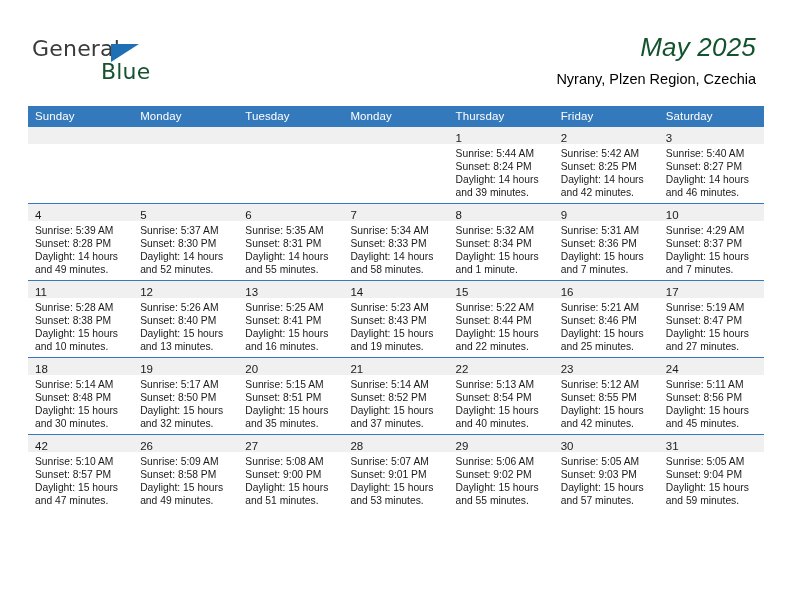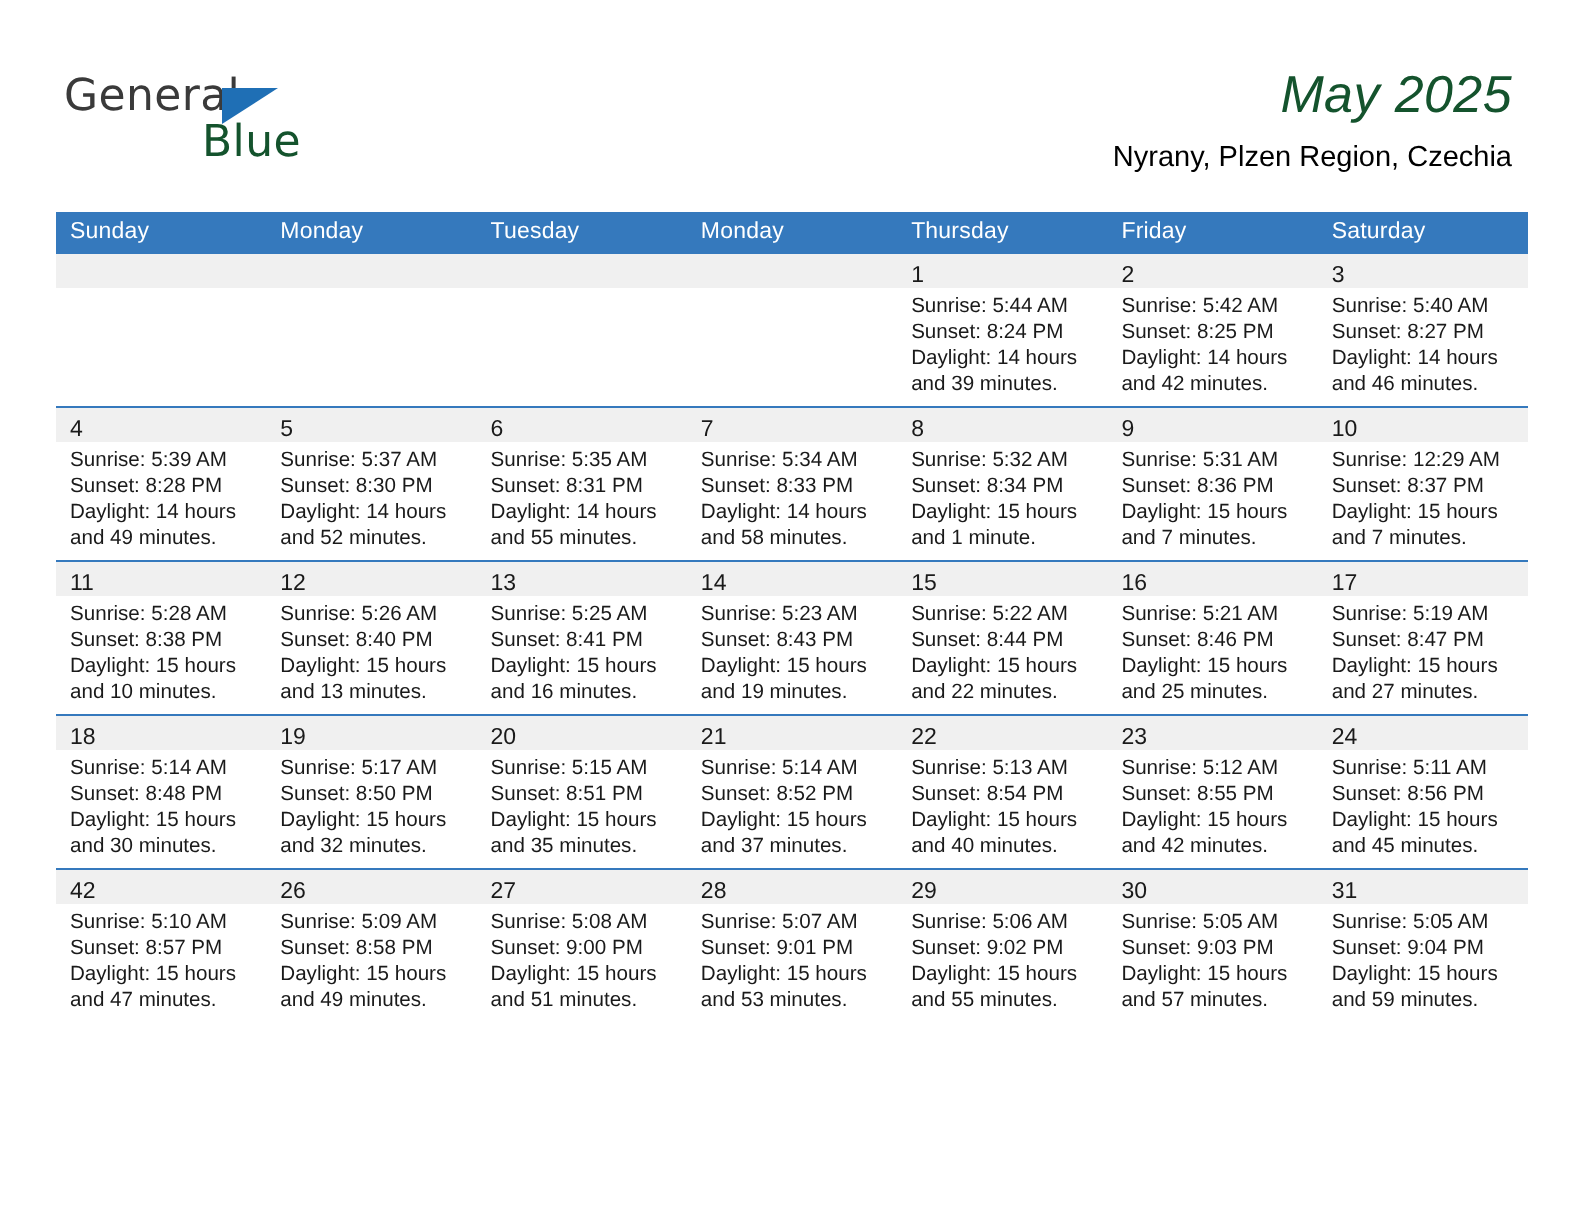--- a/index.html
+++ b/index.html
@@ -293,21 +293,21 @@
                 <div class="cell-line">Sunset: 8:36 PM</div>
                 <div class="cell-line">Daylight: 15 hours</div>
                 <div class="cell-line">and 7 minutes.</div>
               </div>
             </div>
           </td>
           <td>
             <div class="cell-inner">
               <div class="daynum-band"><span class="daynum">10</span></div>
               <div class="cell-body">
-                <div class="cell-line">Sunrise: 12:29 AM</div>
+                <div class="cell-line">Sunrise: 4:29 AM</div>
                 <div class="cell-line">Sunset: 8:37 PM</div>
                 <div class="cell-line">Daylight: 15 hours</div>
                 <div class="cell-line">and 7 minutes.</div>
               </div>
             </div>
           </td>
         </tr>
         <tr class="week-row">
           <td>
             <div class="cell-inner">

